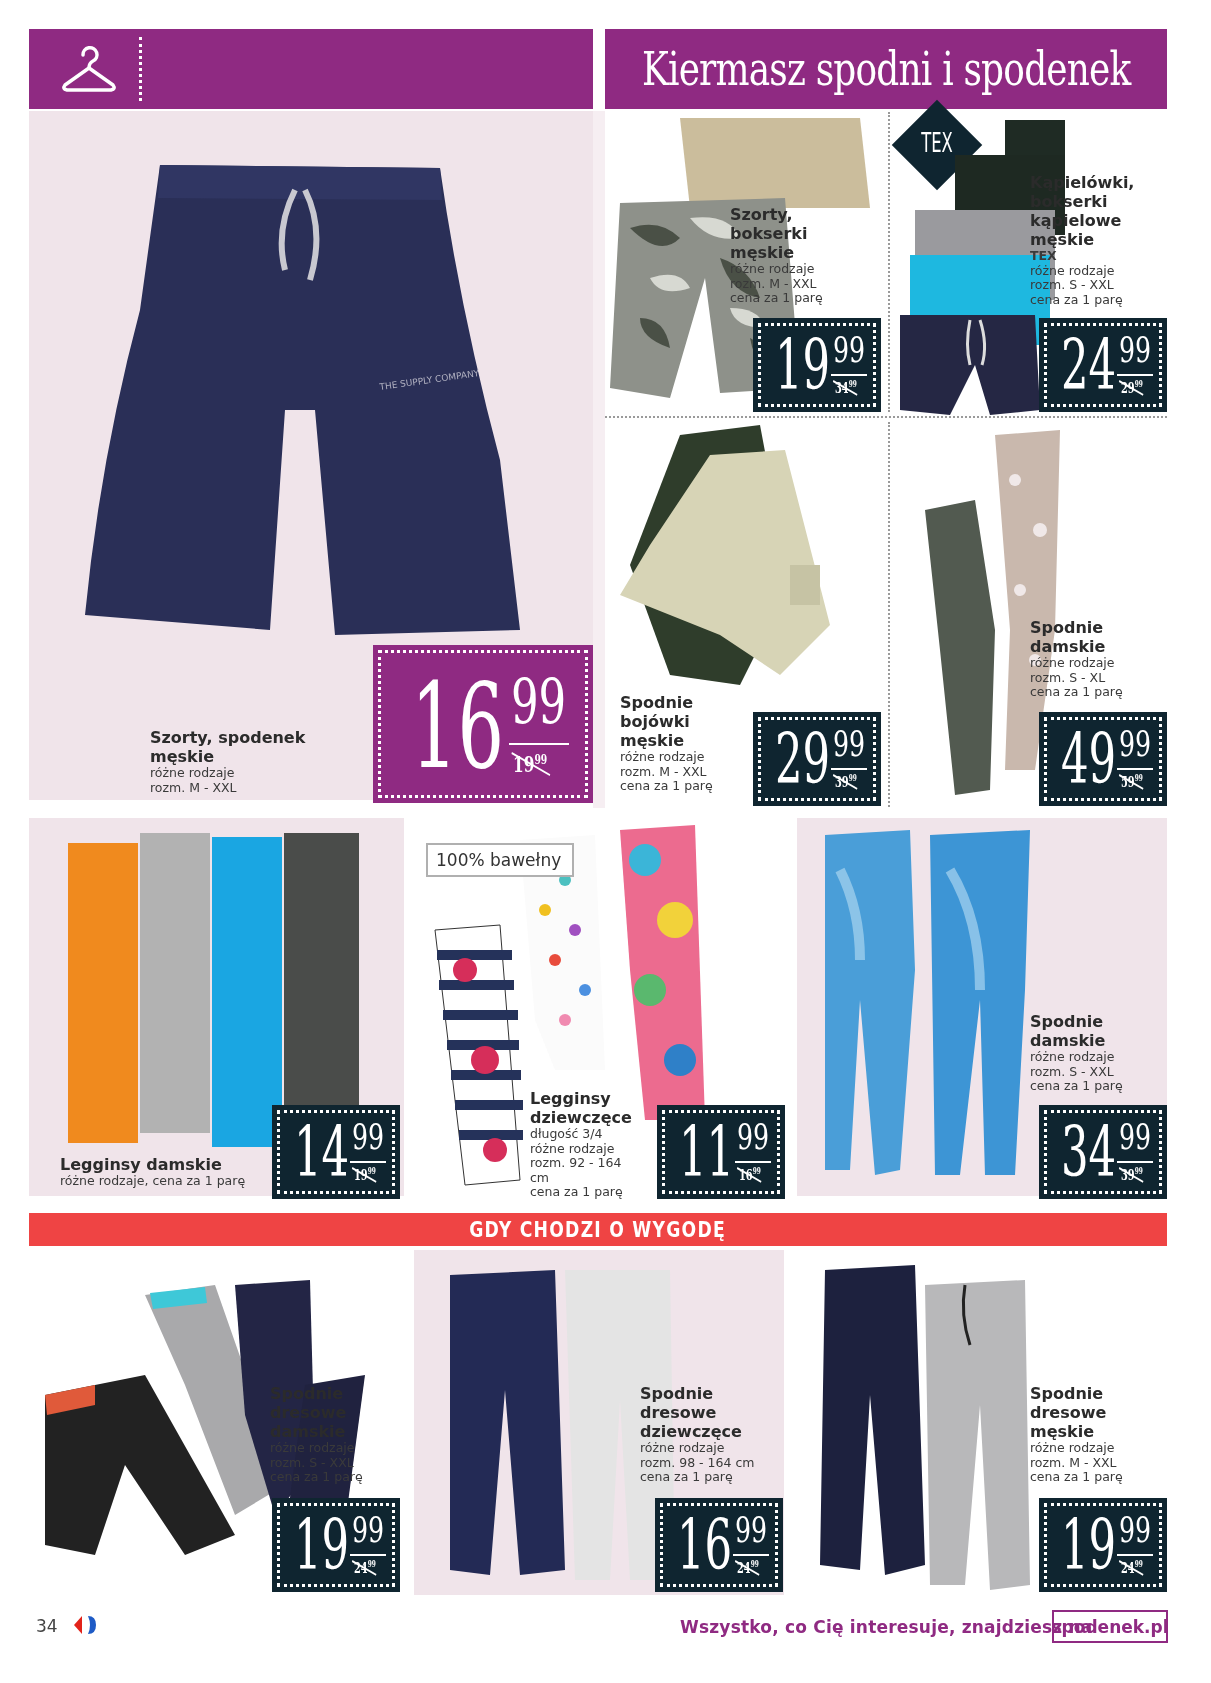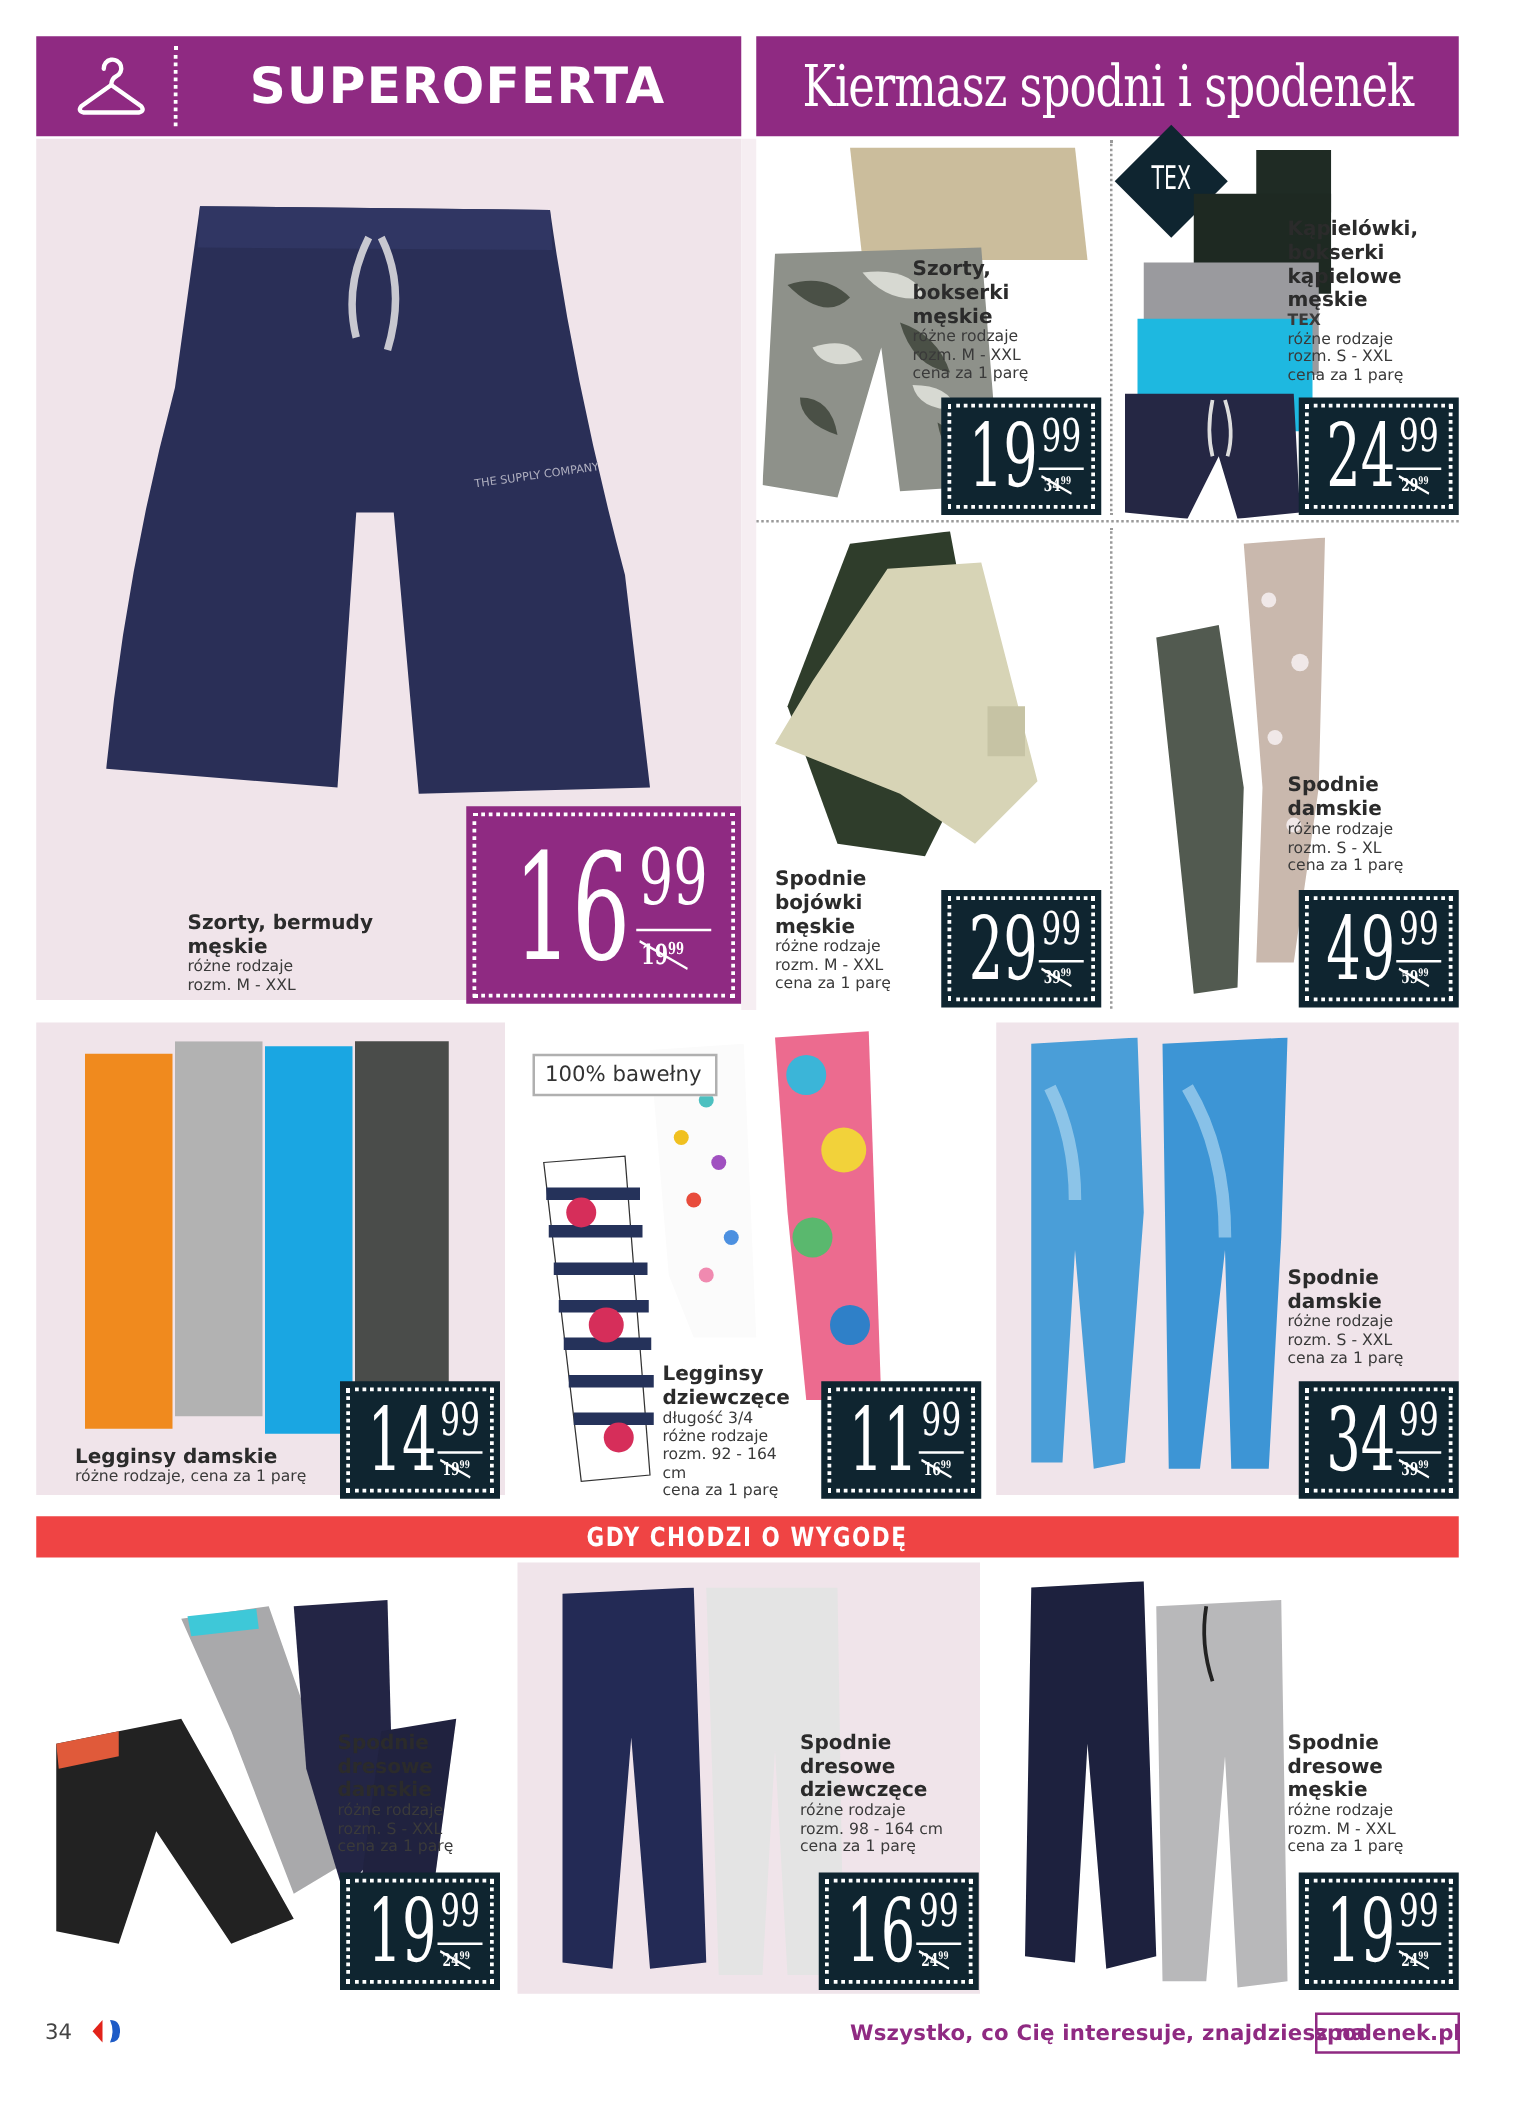--- a/index.html
+++ b/index.html
@@ -45,42 +45,41 @@
 </style>
 </head>
 <body>
 
 <div class="abs purple-bar title-super">
   <svg class="hanger" viewBox="0 0 60 56" fill="none" stroke="#fff" stroke-width="3.5" stroke-linecap="round" stroke-linejoin="round">
     <path d="M24 14 a7 7 0 1 1 10 6 q-4 2 -4 7"></path>
     <path d="M30 27 L6 44 q-3 4 2 5 L52 49 q5 -1 2 -5 Z"></path>
   </svg>
   <div class="dots-sep"></div>
-  <div class="txt">SUPEROFERTA</div>
 </div>
 
 <div class="abs purple-bar title-kier">
   <div class="txt">Kiermasz spodni i spodenek</div>
 </div>
 
 <div class="abs pink" style="left:29px;top:111px;width:564px;height:689px;"></div>
 <svg class="garment" style="left:80px;top:160px;" width="460" height="480" viewBox="0 0 460 480">
   <path d="M80 5 L360 8 Q380 150 420 300 L440 470 L255 475 L235 250 L205 250 L190 470 L5 455 Q20 300 60 150 Z" fill="#2a2f57"></path>
   <path d="M80 5 L360 8 L362 40 L78 38 Z" fill="#303663"></path>
   <path d="M215 30 q-20 40 -10 80 M225 30 q20 40 5 90" stroke="#c8c8d0" stroke-width="6" fill="none"></path>
   <text x="300" y="230" fill="#b0b0c0" font-size="9" font-family="DejaVu Sans, sans-serif" transform="rotate(-8 300 230)">THE SUPPLY COMPANY</text>
 </svg>
 <div class="tag purple" style="left:373px;top:645px;width:220px;height:158px;">
   <span class="big" style="left:38px;top:22px;font-size:118px;">16</span>
   <span class="cents" style="left:138px;top:26px;font-size:62px;">99</span>
   <span class="rule" style="left:136px;top:98px;width:60px;"></span>
   <span class="old" style="left:140px;top:108px;font-size:22px;">19<sup style="font-size: 60%;">99</sup></span>
 </div>
 <div class="desc" style="left:150px;top:728px;width:214px;">
-  <div class="name">Szorty, bermudy</div>
+  <div class="name">Szorty, spodenek</div>
   <div class="name">męskie</div>
   <div class="meta">różne rodzaje</div>
   <div class="meta">rozm. M - XXL</div>
 </div>
 
 <div class="dotted-v" style="left:888px;top:112px;height:300px;"></div>
 <div class="dotted-h" style="left:605px;top:416px;width:562px;"></div>
 <div class="dotted-v" style="left:888px;top:422px;height:385px;"></div>
 <div class="abs pink" style="left:593px;top:111px;width:12px;height:697px;background:#f6eef2;"></div>
 

